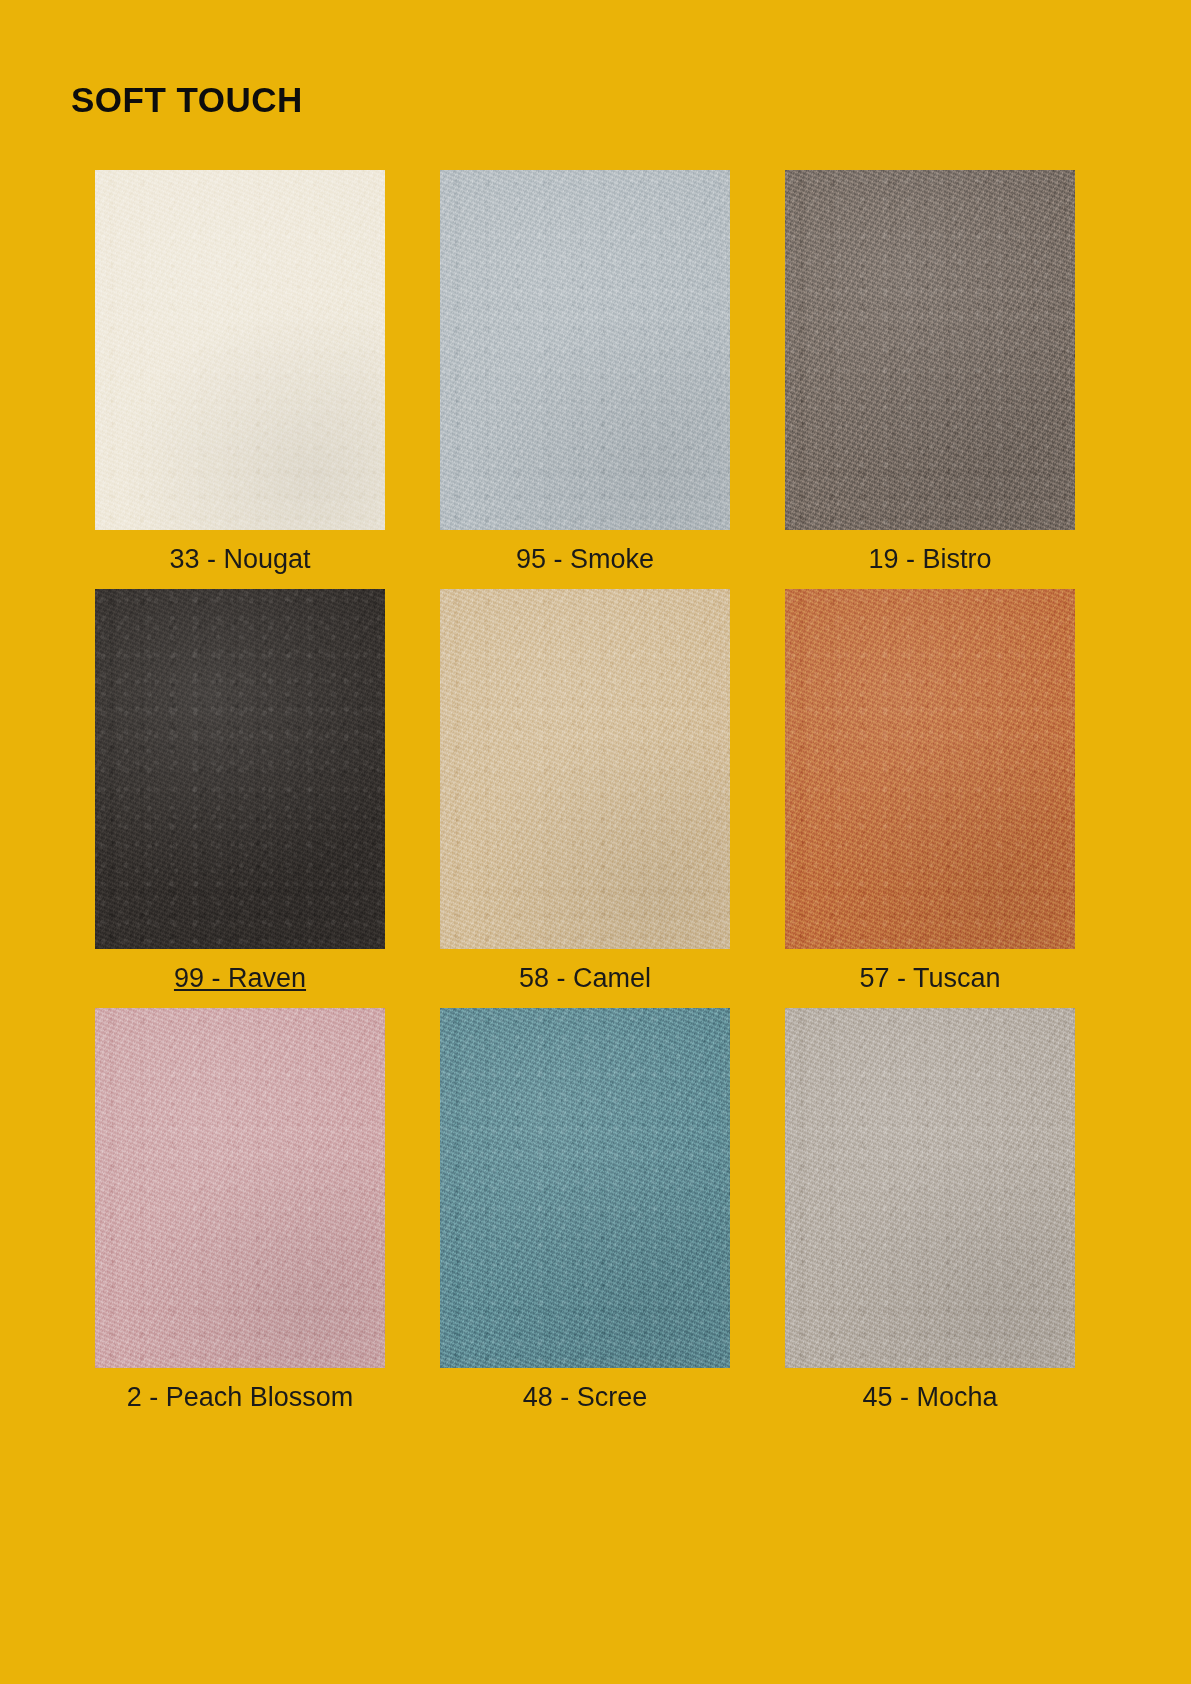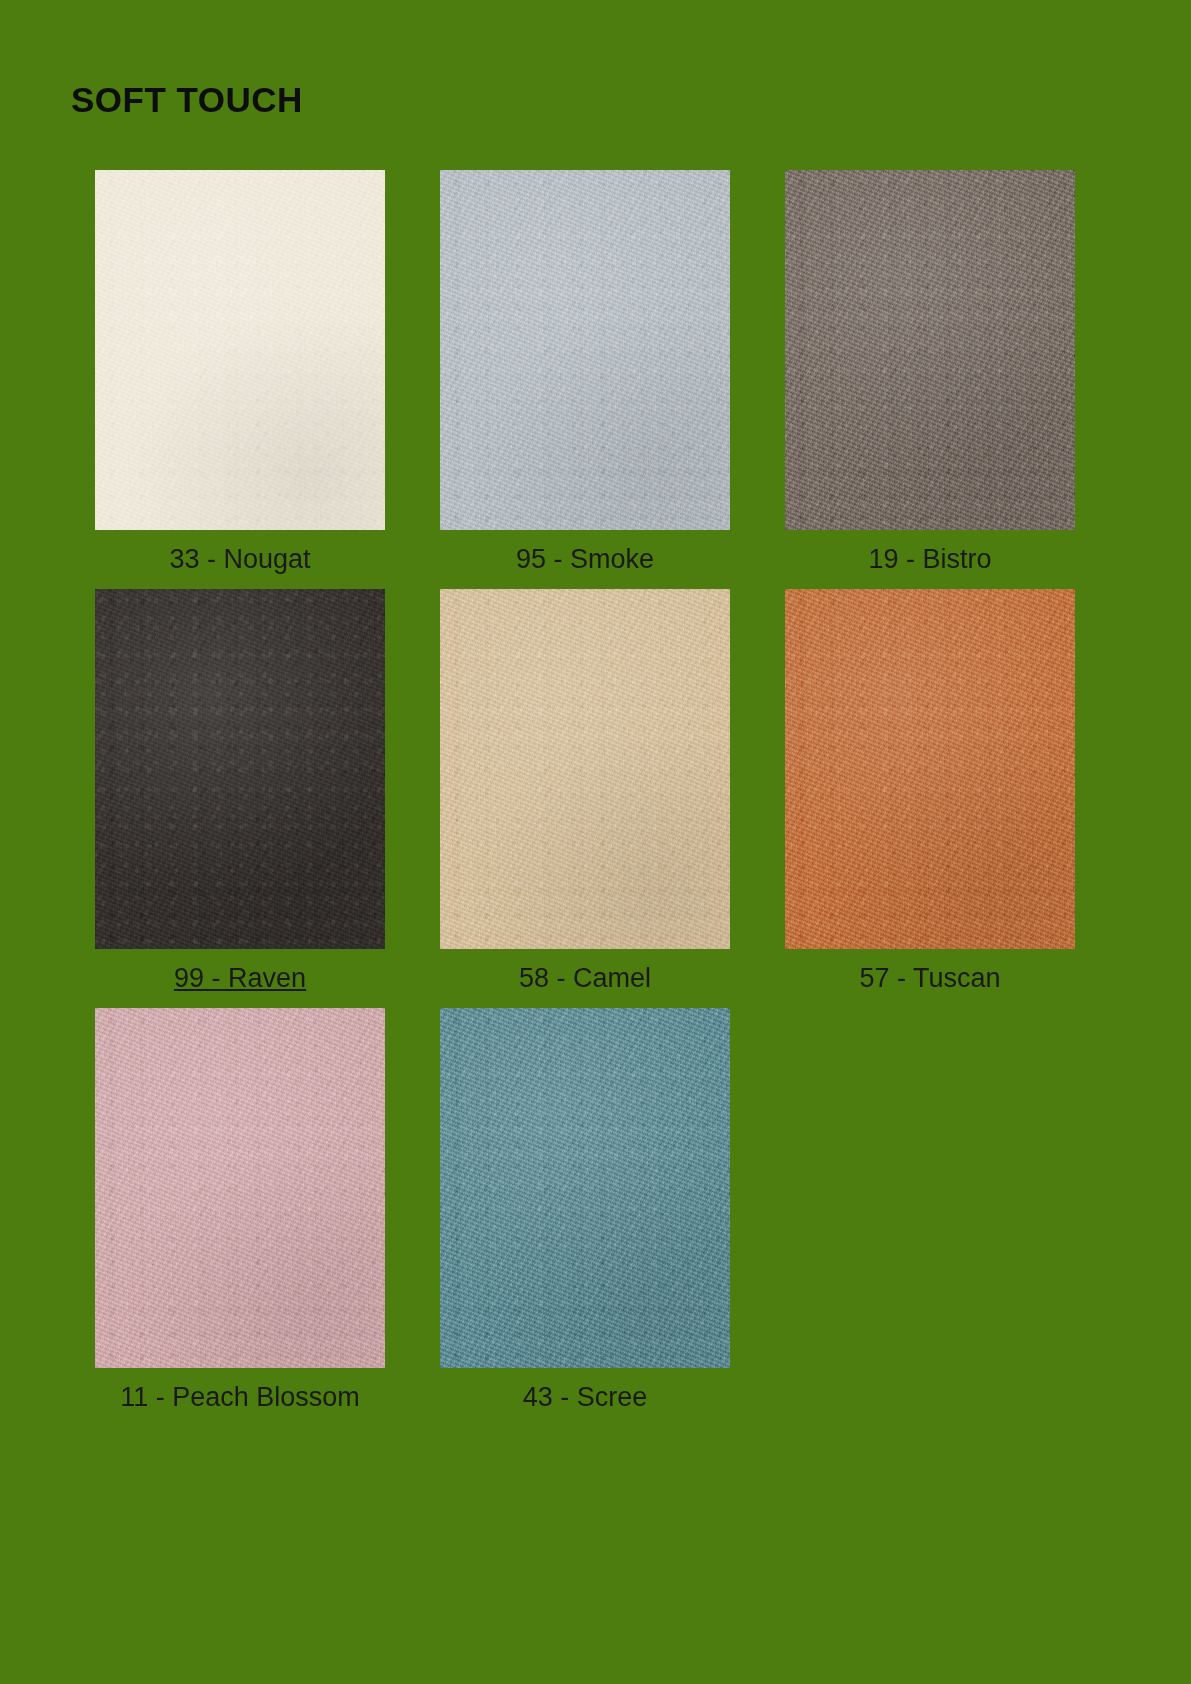--- a/index.html
+++ b/index.html
@@ -12,21 +12,21 @@
     height: 1684px;
     font-family: "Liberation Sans", sans-serif;
     -webkit-font-smoothing: antialiased;
     overflow: hidden;
     position: relative;
   }
 
   .page {
     position: absolute;
     inset: 0;
-    background: #4d7c0f;
+    background: #eab308;
   }
 
   .page-title {
     position: absolute;
     left: 71px;
     top: 82px;
     font-size: 35px;
     font-weight: bold;
     letter-spacing: 0.5px;
     color: #0d0d0d;
@@ -172,25 +172,31 @@
       <div class="swatch-chip" style="background-color: rgb(193, 112, 63);">
         <div class="swatch-sheen"></div>
       </div>
       <div class="swatch-label" style="color: rgb(26, 26, 26);">57 - Tuscan</div>
     </div>
 
     <div class="swatch-cell">
       <div class="swatch-chip" style="background-color: rgb(207, 168, 171);">
         <div class="swatch-sheen"></div>
       </div>
-      <div class="swatch-label" style="color: rgb(26, 26, 26);">11 - Peach Blossom</div>
+      <div class="swatch-label" style="color: rgb(26, 26, 26);">2 - Peach Blossom</div>
     </div>
 
     <div class="swatch-cell">
       <div class="swatch-chip" style="background-color: rgb(94, 138, 147);">
         <div class="swatch-sheen"></div>
       </div>
-      <div class="swatch-label" style="color: rgb(26, 26, 26);">43 - Scree</div>
-    </div>
-
+      <div class="swatch-label" style="color: rgb(26, 26, 26);">48 - Scree</div>
+    </div>
+
+    <div class="swatch-cell">
+      <div class="swatch-chip" style="background-color: rgb(181, 173, 164);">
+        <div class="swatch-sheen"></div>
+      </div>
+      <div class="swatch-label" style="color: rgb(26, 26, 26);">45 - Mocha</div>
+    </div>
 
   </div>
 </div>
 
 </body></html>

